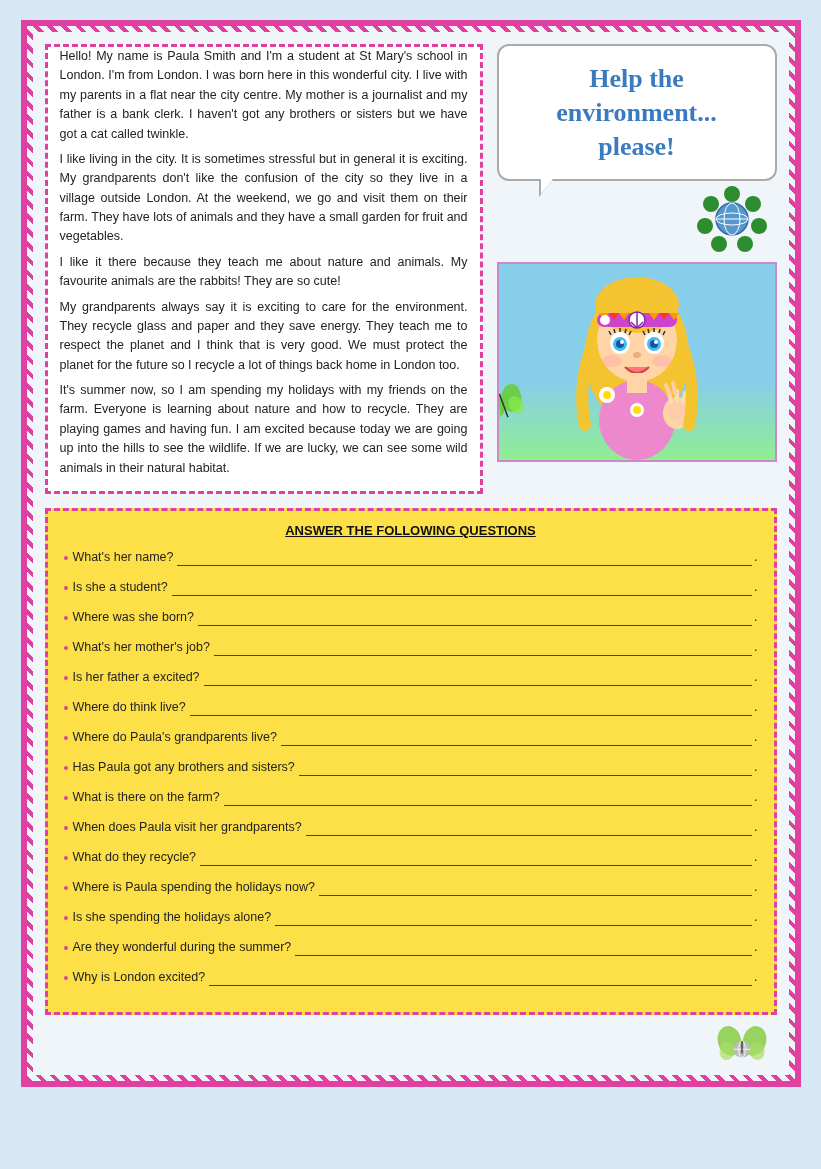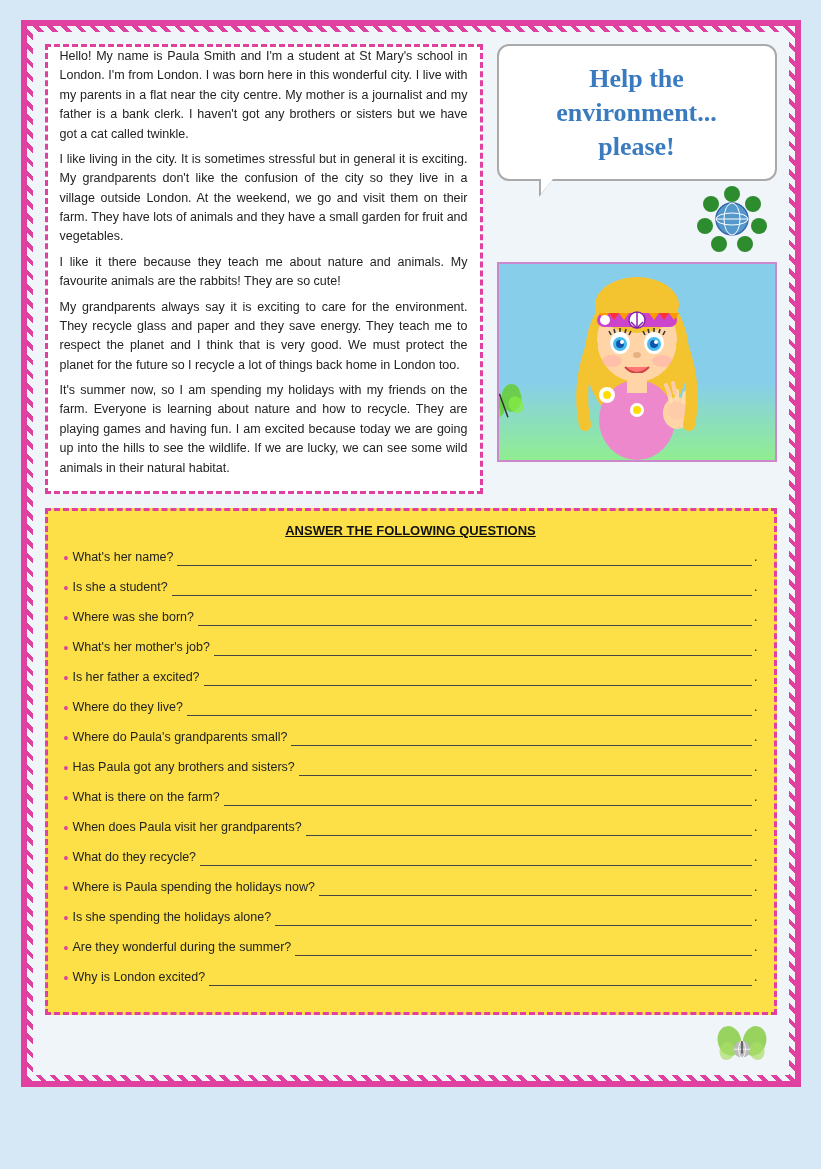--- a/index.html
+++ b/index.html
@@ -367,26 +367,26 @@
               <span class="question-text">What's her mother's job?</span>
               <span class="question-line"></span>
               <span class="question-dot">.</span>
             </div>
             <div class="question-row">
               <span class="question-text">Is her father a excited?</span>
               <span class="question-line"></span>
               <span class="question-dot">.</span>
             </div>
             <div class="question-row">
-              <span class="question-text">Where do they live?</span>
-              <span class="question-line"></span>
-              <span class="question-dot">.</span>
-            </div>
-            <div class="question-row">
-              <span class="question-text">Where do Paula's grandparents small?</span>
+              <span class="question-text">Where do think live?</span>
+              <span class="question-line"></span>
+              <span class="question-dot">.</span>
+            </div>
+            <div class="question-row">
+              <span class="question-text">Where do Paula's grandparents live?</span>
               <span class="question-line"></span>
               <span class="question-dot">.</span>
             </div>
             <div class="question-row">
               <span class="question-text">Has Paula got any brothers and sisters?</span>
               <span class="question-line"></span>
               <span class="question-dot">.</span>
             </div>
             <div class="question-row">
               <span class="question-text">What is there on the farm?</span>

